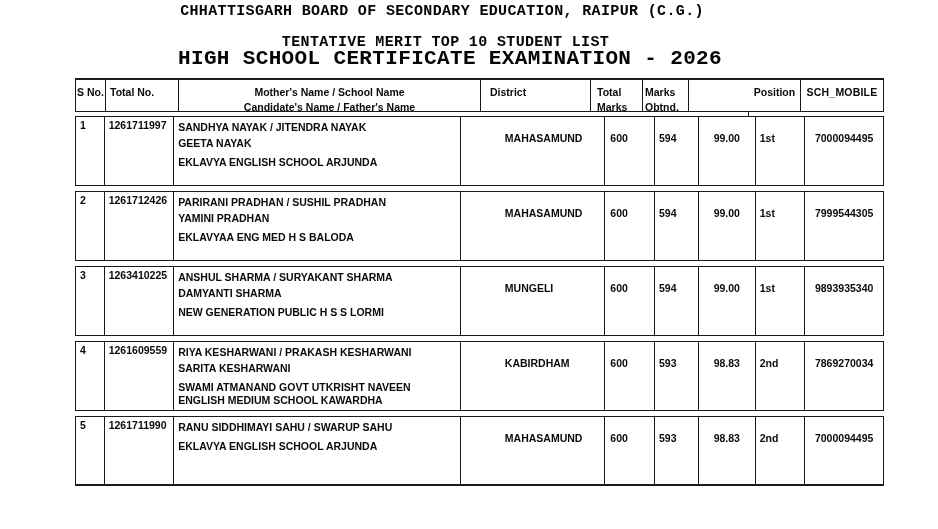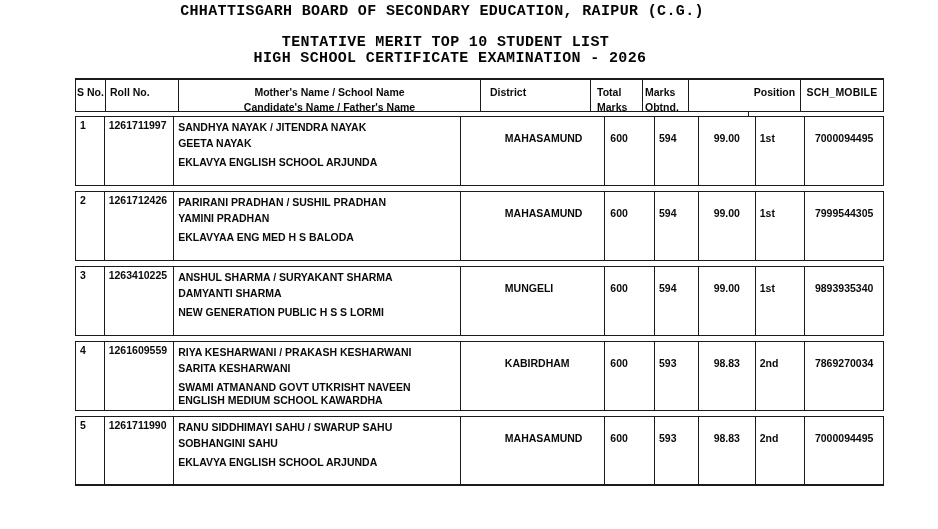--- a/index.html
+++ b/index.html
@@ -10,21 +10,21 @@
   }
   .page { position:relative; width:828px; height:529px; }
 
   
   .titles {
     width:884px; padding-top:4px; text-align:center;
     font-family:"Liberation Mono", monospace; font-weight:bold; color:#050505;
   }
   .main-title  { font-size:15px; line-height:16px; letter-spacing:0.35px; }
   .sub-title-1 { font-size:15px; line-height:16px; letter-spacing:0.35px; margin-top:15px;padding-left:7px; }
-  .sub-title-2 { font-size:15px; line-height:16px; letter-spacing:0.35px;padding-left:16px; }
+  .sub-title-2 { font-size:21px; line-height:16px; letter-spacing:0.35px;padding-left:16px; }
 
   
   .merit-table { margin:11px 0 0 75px; width:809px; font-weight:bold;border-radius:25px; }
   .thead, .trow {
     display:flex; box-sizing:border-box; background:#fff;
     border:1px solid #1b1b1b;
   }
   .thead { height:34px; margin-bottom:4px; border-top-width:2px; }
   .trow  { height:70px; margin-bottom:5px; }
   .trow:last-child { border-bottom-width:2px; margin-bottom:0; }
@@ -78,21 +78,21 @@
 
   <div class="titles">
     <div class="main-title">CHHATTISGARH BOARD OF SECONDARY EDUCATION, RAIPUR (C.G.)</div>
     <div class="sub-title-1">TENTATIVE MERIT TOP 10 STUDENT LIST</div>
     <div class="sub-title-2">HIGH SCHOOL CERTIFICATE EXAMINATION - 2026</div>
   </div>
 
   <div class="merit-table">
     <div class="thead">
       <div class="cell c-sno th-sno">S No.</div>
-      <div class="cell c-roll th-roll">Roll No.</div>
+      <div class="cell c-roll th-roll">Total No.</div>
       <div class="cell c-name th-name">
         <div>Mother's Name / School Name</div>
         <div>Candidate's Name / Father's Name</div>
       </div>
       <div class="cell c-district th-district">District</div>
       <div class="cell c-total th-total">
         <div>Total</div>
         <div>Marks</div>
       </div>
       <div class="cell c-obtnd th-obtnd">
@@ -167,21 +167,20 @@
     <div class="cell c-per d-per pad-v">98.83</div>
     <div class="cell c-pos d-pos pad-v">2nd</div>
     <div class="cell c-mob d-mob pad-v">7869270034</div>
   </div>
 
   <div class="trow">
     <div class="cell c-sno d-sno">5</div>
     <div class="cell c-roll d-roll">1261711990</div>
     <div class="cell c-name d-name">
       <div>RANU SIDDHIMAYI SAHU / SWARUP SAHU</div>
-      <div>SOBHANGINI SAHU</div>
       <div class="school-line">EKLAVYA ENGLISH SCHOOL ARJUNDA</div>
     </div>
     <div class="cell c-district d-district pad-v">MAHASAMUND</div>
     <div class="cell c-total d-total pad-v">600</div>
     <div class="cell c-obtnd d-obtnd pad-v">593</div>
     <div class="cell c-per d-per pad-v">98.83</div>
     <div class="cell c-pos d-pos pad-v">2nd</div>
     <div class="cell c-mob d-mob pad-v">7000094495</div>
   </div>
 </div>

